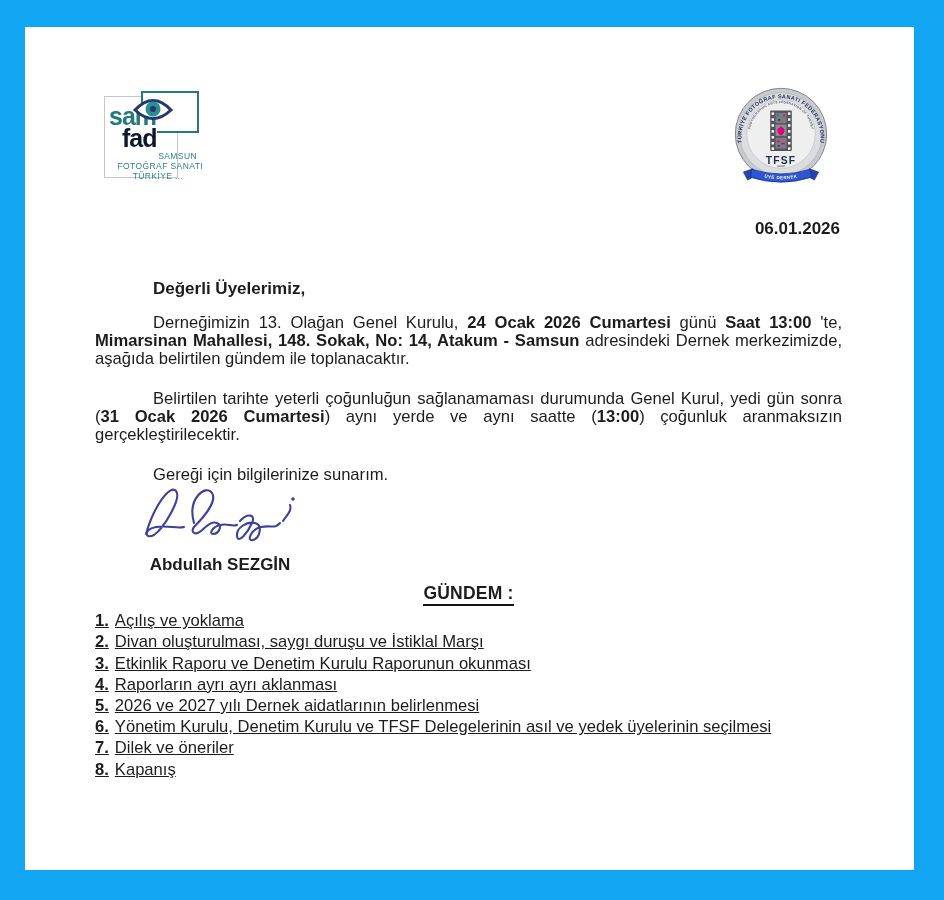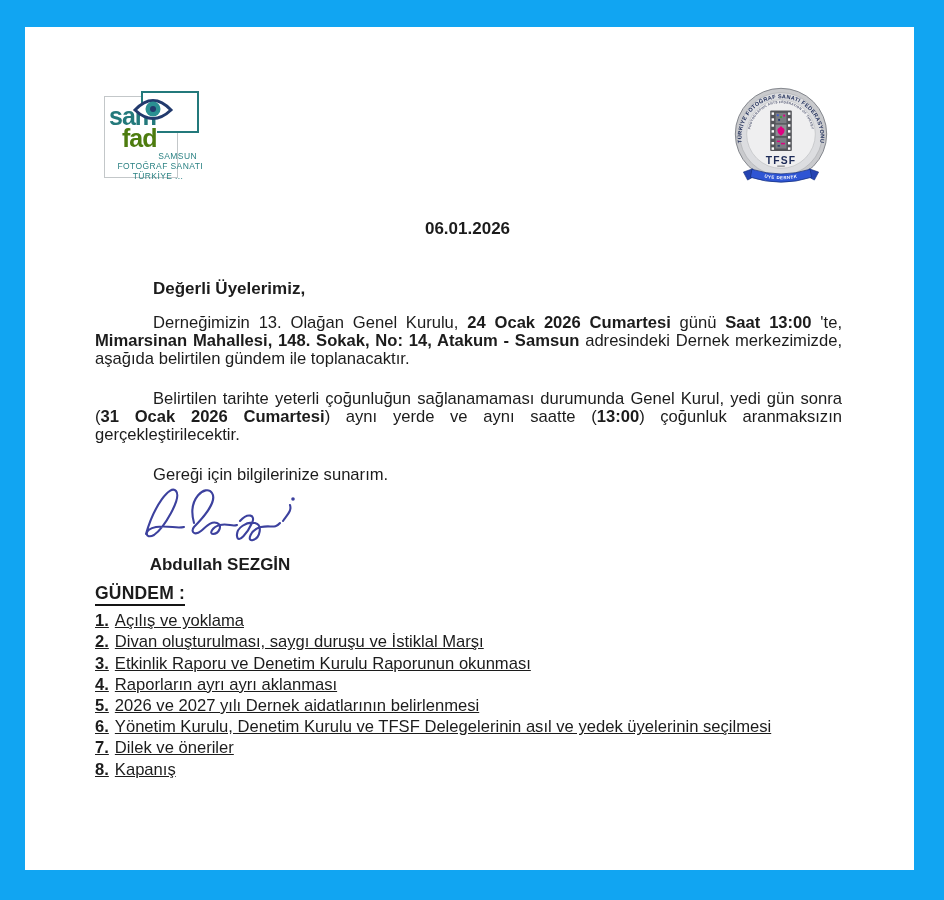--- a/index.html
+++ b/index.html
@@ -15,44 +15,44 @@
 
   .samfad-logo { position:relative; width:100px; height:96px; margin-left:8px; }
   .sf-frame { position:absolute; left:1px; top:9px; width:74px; height:82px;
               border:1.5px solid #c3c7c9; }
   .sf-rect  { position:absolute; left:38px; top:4px; width:58px; height:42px;
               border:2.5px solid #23797b; background:#fff; }
   .sf-eye   { position:absolute; left:28px; top:8px; width:44px; height:30px; }
   .sf-sam   { position:absolute; left:6px; top:17px; font-size:25px; font-weight:bold;
               letter-spacing:-1px; color:#23797b; background:#fff; line-height:1; }
   .sf-fad   { position:absolute; left:19px; top:39px; font-size:25px; font-weight:bold;
-              letter-spacing:-1px; color:#4d7c0f; background:#fff; line-height:1; }
+              letter-spacing:-1px; color:#0f172a; background:#fff; line-height:1; }
   .sf-caption { position:absolute; left:0; right:0; bottom:2px; color:#2a8183;
                 font-size:8.5px; line-height:10px; letter-spacing:.4px; }
   .sf-caption .c1 { text-align:right; padding-right:6px; }
   .sf-caption .c2 { text-align:right; }
   .sf-caption .c3 { text-align:center; padding-left:10px; }
 
   .tfsf-logo { width:94px; height:110px; margin-right:14px; }
 
   
-  .date { margin-top:24px; text-align:center; font-weight:bold; font-size:17px; padding-right:2px; }
+  .date { margin-top:24px; text-align:right; font-weight:bold; font-size:17px; padding-right:2px; }
   .salutation { margin-top:40px; padding-left:58px; font-weight:bold; font-size:17px; }
   p.body { margin-top:15px; text-align:justify; text-indent:58px;
            font-size:16.6px; line-height:18px; }
   p.body.second { margin-top:22px; }
   .b { font-weight:bold; }
 
   .closing-row { display:flex; margin-top:20px; align-items:flex-start;flex-direction:column; }
   .closing { flex:1; padding-left:58px; font-size:16.6px; line-height:21.7px; }
   .sig-block { width:250px; display:flex; flex-direction:column; align-items:center; margin-top:-8px; }
   .sig-svg { width:172px; height:74px; }
   .sig-lines { margin-top:2px; text-align:center; font-weight:bold; font-size:17px; line-height:21.5px; }
 
-  .gundem { margin-top:8px; font-size:17.5px; font-weight:bold; }
+  .gundem { margin-top:8px; font-size:17.5px; font-weight:bold;text-align:center; }
   .gundem span { border-bottom:2px solid #151515; padding-bottom:1px; letter-spacing:.2px; }
 
   ul.agenda { margin-top:6px; list-style:none;text-decoration:underline; }
   ul.agenda li { font-size:16.6px; line-height:21.2px; }
   ul.agenda .num { font-weight:bold; margin-right:6px; }
 </style>
 </head>
 <body>
 
 <div class="frame">

